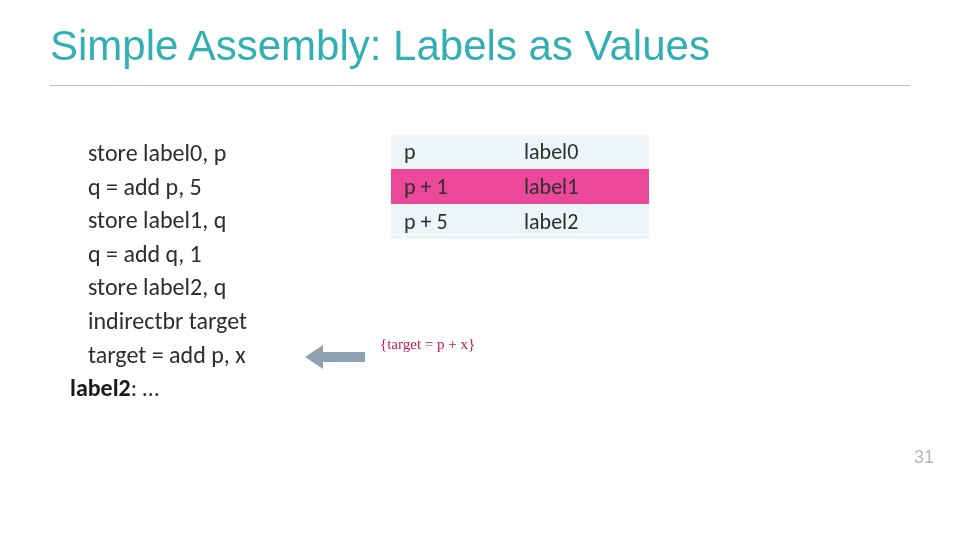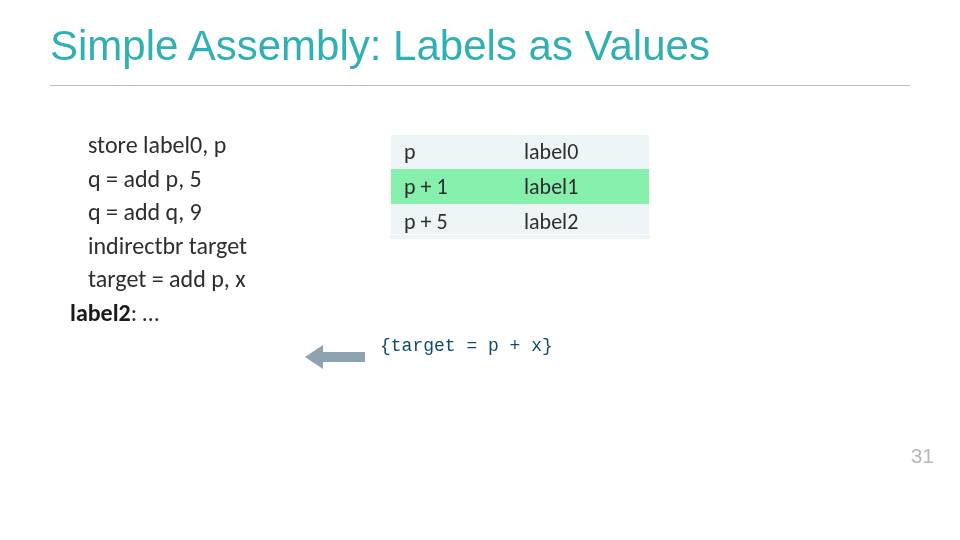--- a/index.html
+++ b/index.html
@@ -31,21 +31,21 @@
     position: absolute;
     left: 50px;
     top: 85px;
     width: 860px;
     height: 1px;
     background: #bdbdbd;
   }
   .code {
     position: absolute;
     left: 70px;
-    top: 128px;
+    top: 136px;
     font-size: 24px;
     line-height: 1.4;
     color: #2e2e2e;
     font-family: "Calibri","Segoe UI",Arial,sans-serif;
     font-weight: 300;
   }
   .code-line { white-space: pre; }
   .indent { padding-left: 18px; }
   .bold-lbl { font-weight: 700; color: #1a1a1a; letter-spacing: 0; }
 
@@ -64,21 +64,21 @@
     width: 120px;
     padding: 4px 12px 4px 14px;
     box-sizing: border-box;
   }
   .table .cell-r {
     width: 140px;
     padding: 4px 12px 4px 14px;
     box-sizing: border-box;
   }
   .row-band-a { background: #edf5f6; }
-  .row-band-b { background: #86efac; }
+  .row-band-b { background: #ec4899; }
   .table-outline {
     position: absolute;
     left: 390px;
     top: 134px;
     width: 260px;
     height: 101px;
     border: 1px solid #ffffff;
     box-sizing: border-box;
     pointer-events: none;
   }
@@ -88,47 +88,49 @@
     left: 305px;
     top: 345px;
     width: 60px;
     height: 24px;
   }
 
   .equation {
     position: absolute;
     left: 380px;
     top: 336px;
-    font-family: Liberation Mono, monospace;
-    font-size: 18px;
-    color: #0c4a6e;
+    font-family: Liberation Serif, serif;
+    font-size: 15px;
+    color: #be185d;
   }
 
   .pagenum {
     position: absolute;
     right: 26px;
     bottom: 16px;
-    font-size: 21px;
+    font-size: 18px;
     color: #b8b8b8;
     font-family: "Segoe UI", Arial, sans-serif;
     margin-left: 18px;
   }
 </style>
 </head>
 <body>
 
 <div class="slide">
 
   <div class="title">Simple Assembly: Labels as Values</div>
   <div class="hr"></div>
 
   <div class="code">
     <div class="code-line indent">store label0, p</div>
     <div class="code-line indent">q = add p, 5</div>
-    <div class="code-line indent">q = add q, 9</div>
+    <div class="code-line indent">store label1, q</div>
+    <div class="code-line indent">q = add q, 1</div>
+    <div class="code-line indent">store label2, q</div>
     <div class="code-line indent">indirectbr target</div>
     <div class="code-line indent">target = add p, x</div>
     <div class="code-line"><span class="bold-lbl">label2</span><span>: …</span></div>
   </div>
 
   <div class="table">
     <div class="row row-band-a">
       <div class="cell-l">p</div>
       <div class="cell-r">label0</div>
     </div>

